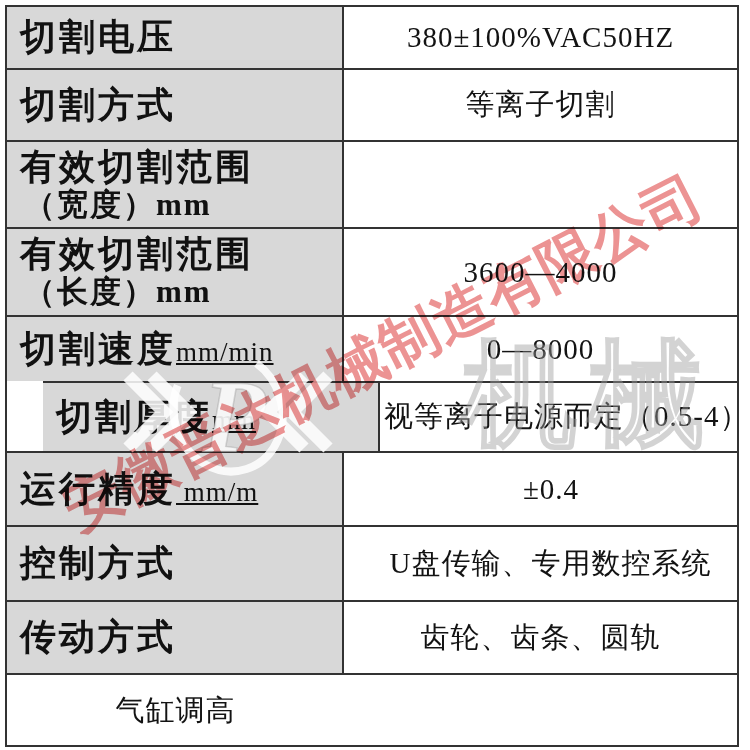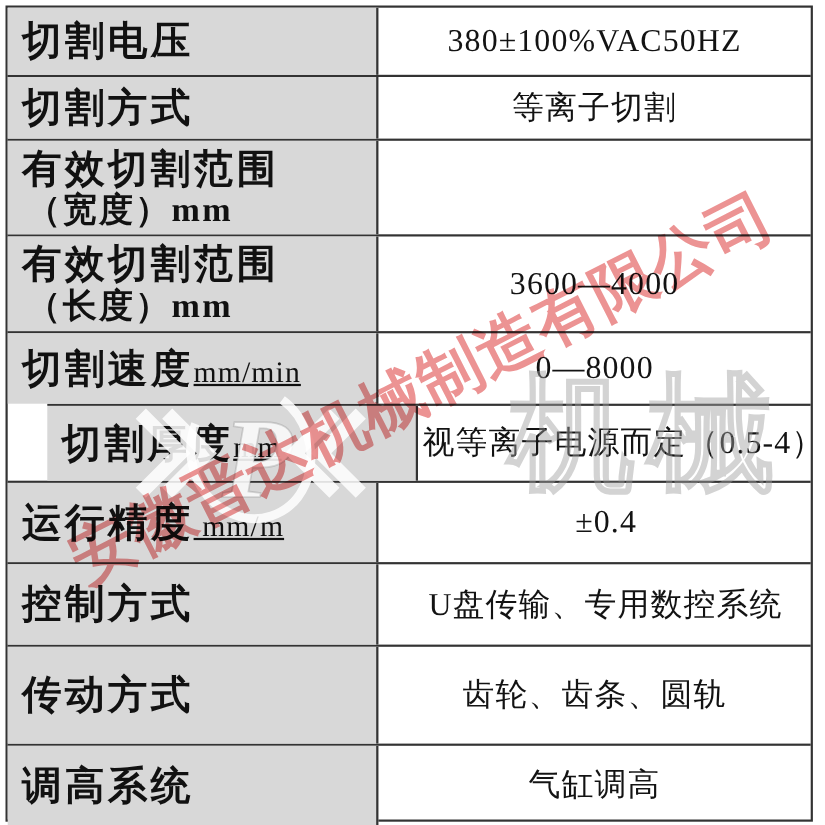--- a/index.html
+++ b/index.html
@@ -12,28 +12,28 @@
     position:absolute;left:5px;top:5px;width:734px;height:742px;
     box-sizing:border-box;border:2px solid var(--border,#333);
     background:var(--value-bg,#fff);z-index:0;
   }
   .row{
     display:grid;grid-template-columns:337px 1fr;
     box-sizing:border-box;
   }
   .row + .row{border-top:2px solid var(--border,#333);}
   .row:nth-child(1){height:61px;}
-  .row:nth-child(2){height:58px;}
+  .row:nth-child(2){height:72px;}
   .row:nth-child(3){height:87px;}
   .row:nth-child(4){height:88px;}
   .row:nth-child(5){height:66px;}
   .row:nth-child(6){height:70px;margin-left:36px;}
   .row:nth-child(7){height:74px;gap:21px;}
   .row:nth-child(8){height:75px;gap:20px;}
-  .row:nth-child(9){height:90px;}
+  .row:nth-child(9){height:73px;}
   .row:nth-child(10){height:74px;}
   .cell{box-sizing:border-box;display:flex;}
   .label-cell{
     background:var(--header-bg,#d8d8d8);
     border-right:2px solid var(--border,#333);
     flex-direction:column;justify-content:center;
     padding-left:13px;color:#111;
   }
   .label-line1{
     font-size:36px;font-weight:bold;letter-spacing:3px;
@@ -143,24 +143,20 @@
 
     <div class="row">
       <div class="cell label-cell">
         <div class="label-line1"><span>传动方式</span></div>
 
       </div>
       <div class="cell value-cell">齿轮、齿条、圆轨</div>
     </div>
 
     <div class="row">
-      <div class="cell label-cell">
-        <div class="label-line1"><span>调高系统</span></div>
-
-      </div>
       <div class="cell value-cell">气缸调高</div>
     </div>
 
   </div>
 
   <div class="gray-watermark">
     <svg class="logo-svg" width="232" height="152" viewBox="0 0 232 152">
 
       <g stroke="rgba(255,255,255,0.85)" stroke-width="13" fill="none">
         <polyline points="16,38 52,74 16,110"></polyline>

